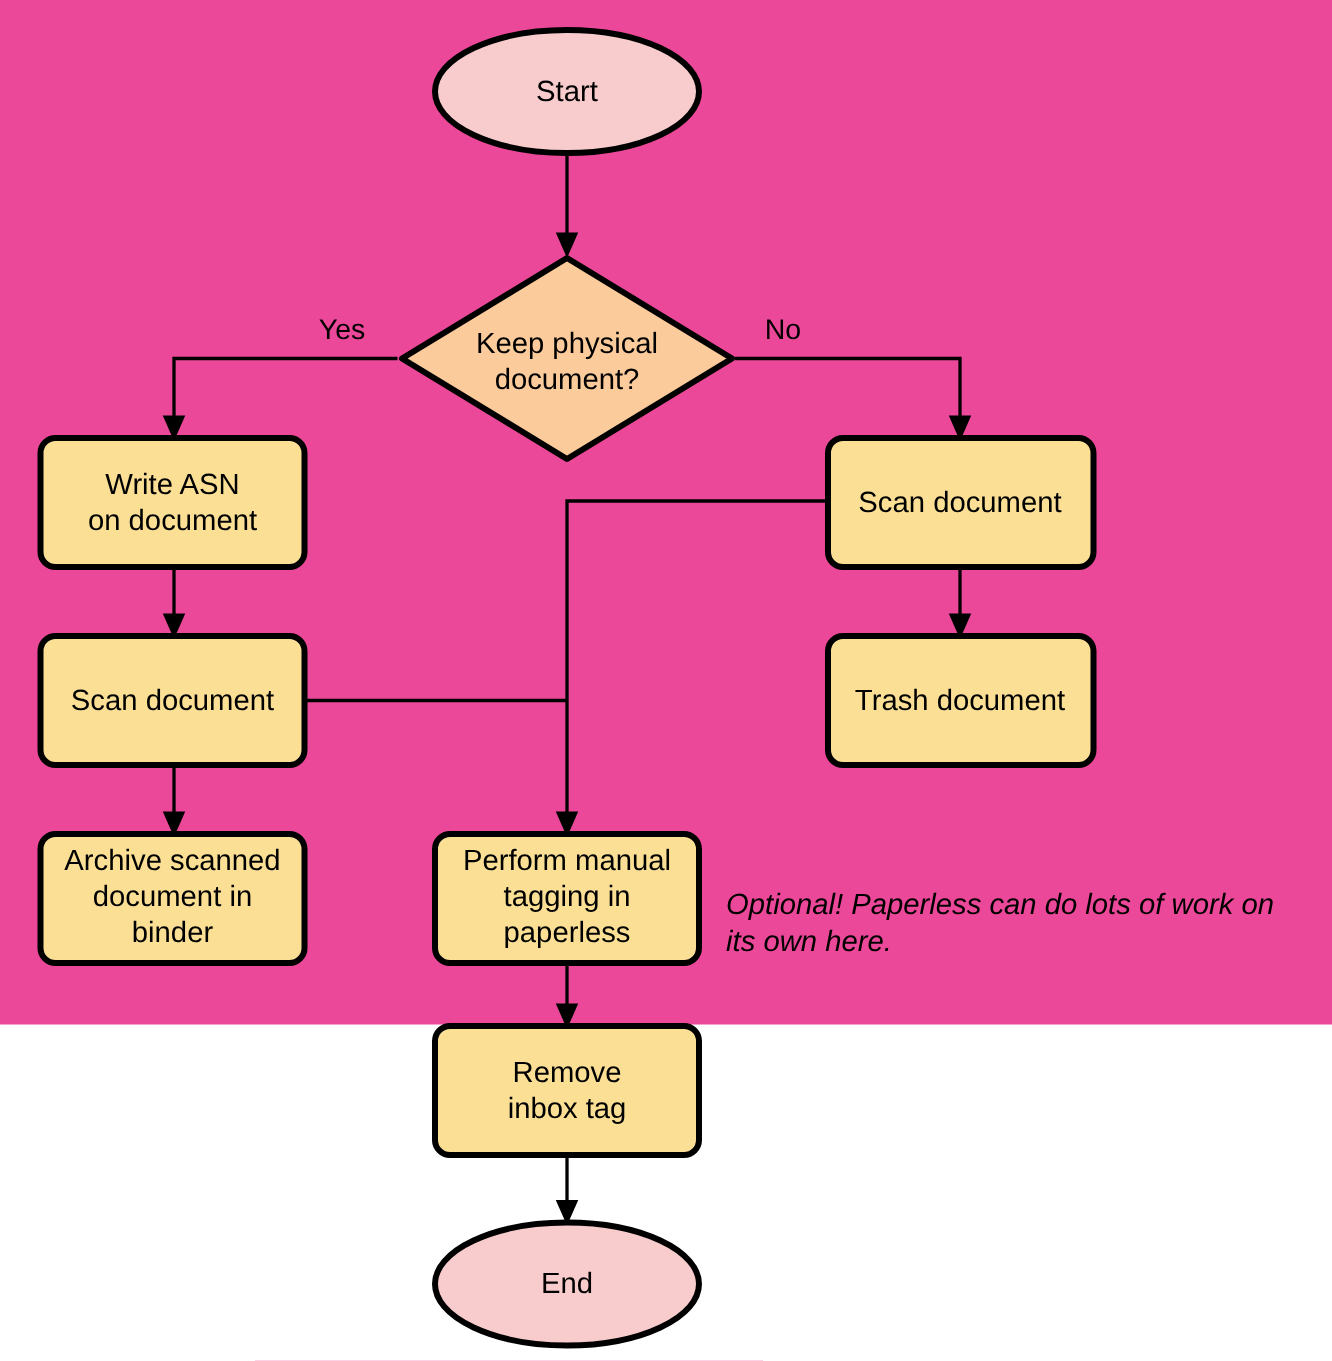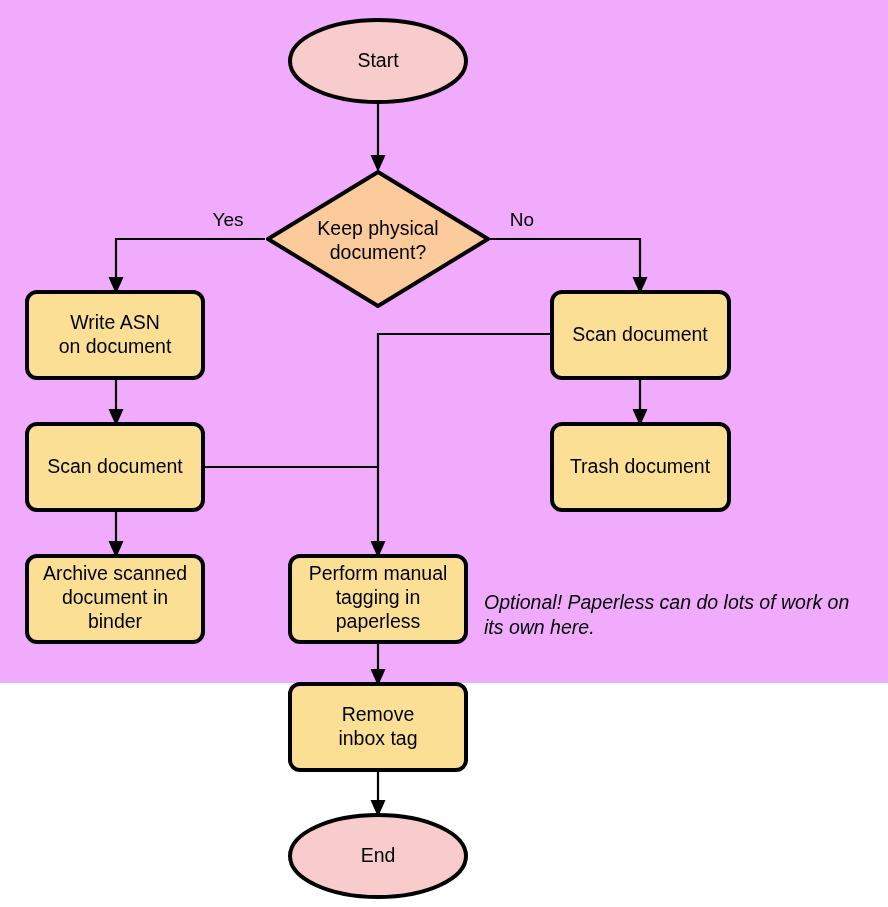--- a/index.html
+++ b/index.html
@@ -11,21 +11,21 @@
   body {
     font-family: "Liberation Sans", sans-serif;
     width: 888px;
     height: 907px;
     overflow: hidden;
   }
   #flow-root {
     position: relative;
     width: 888px;
     height: 683px;
-    background: #f0abfc;
+    background: #ec4899;
   }
   #flow-svg {
     position: absolute;
     left: 0;
     top: 0;
     width: 888px;
     height: 907px;
     display: block;
   }
   .node-shape {

